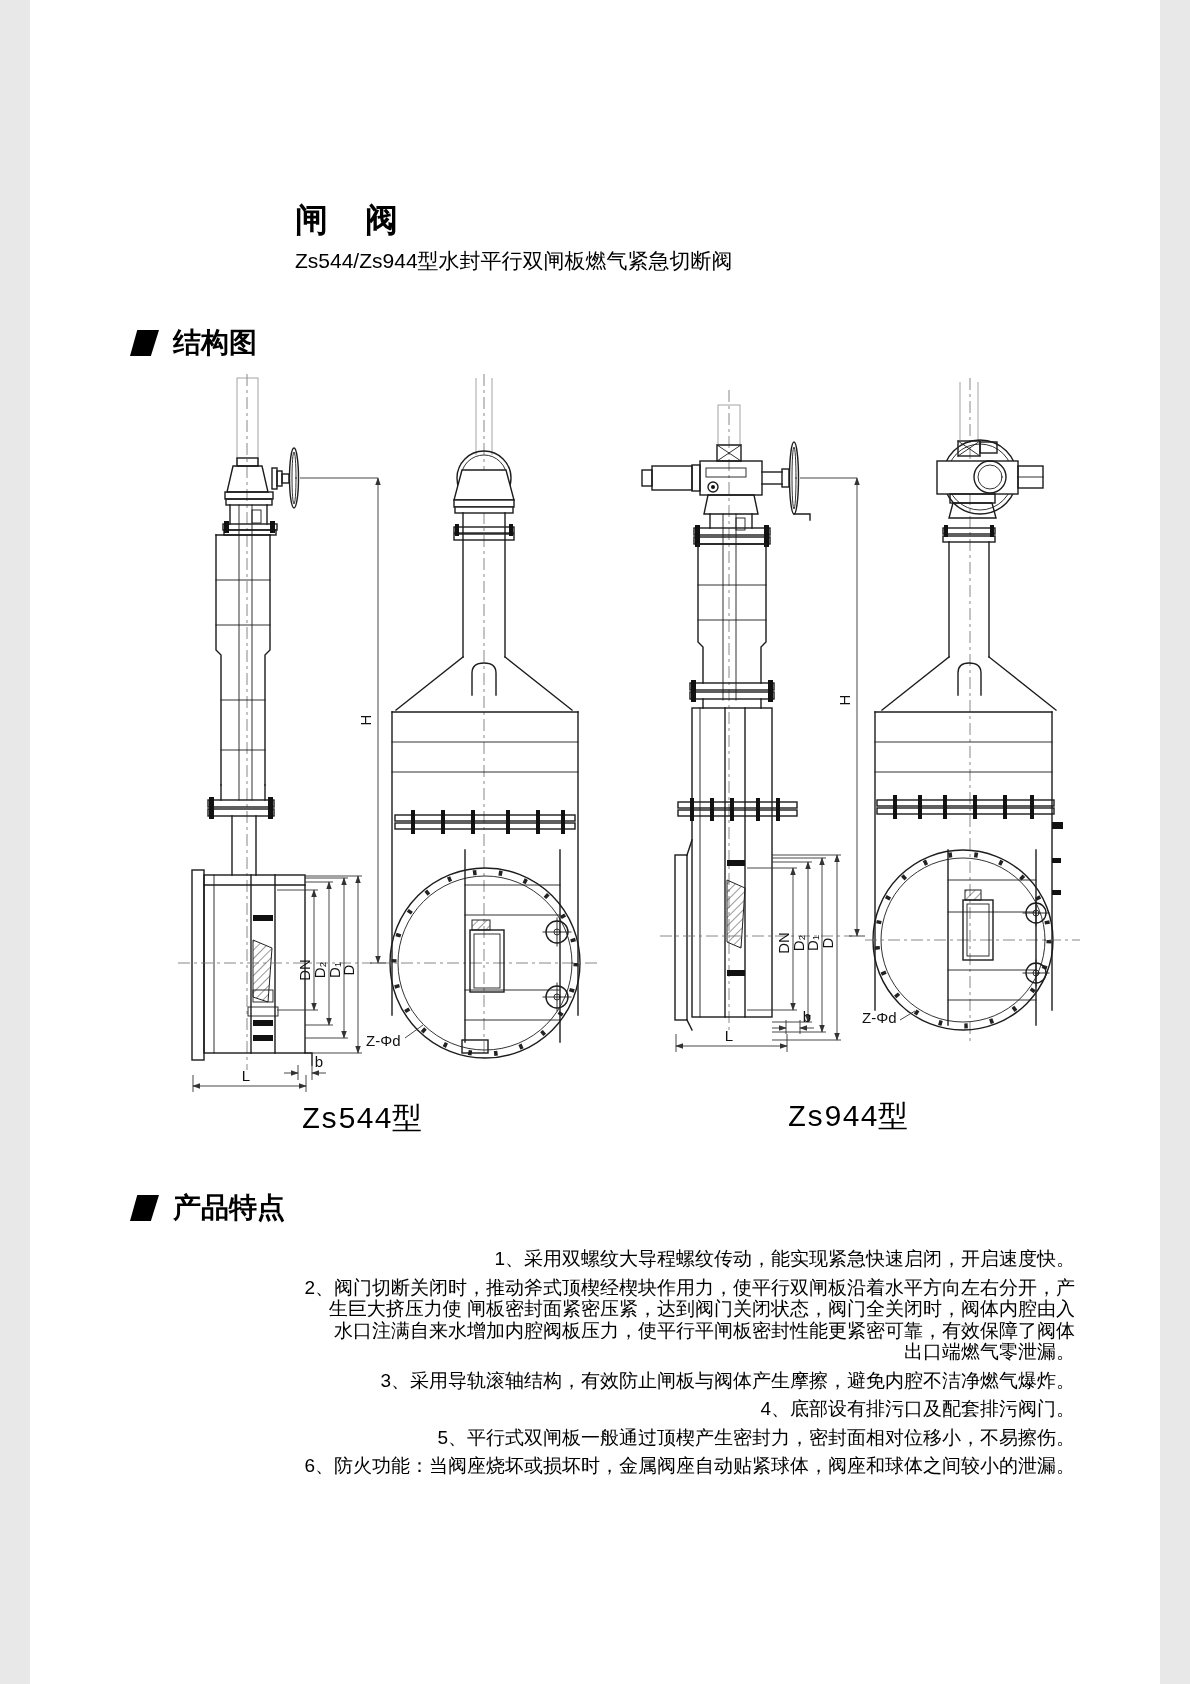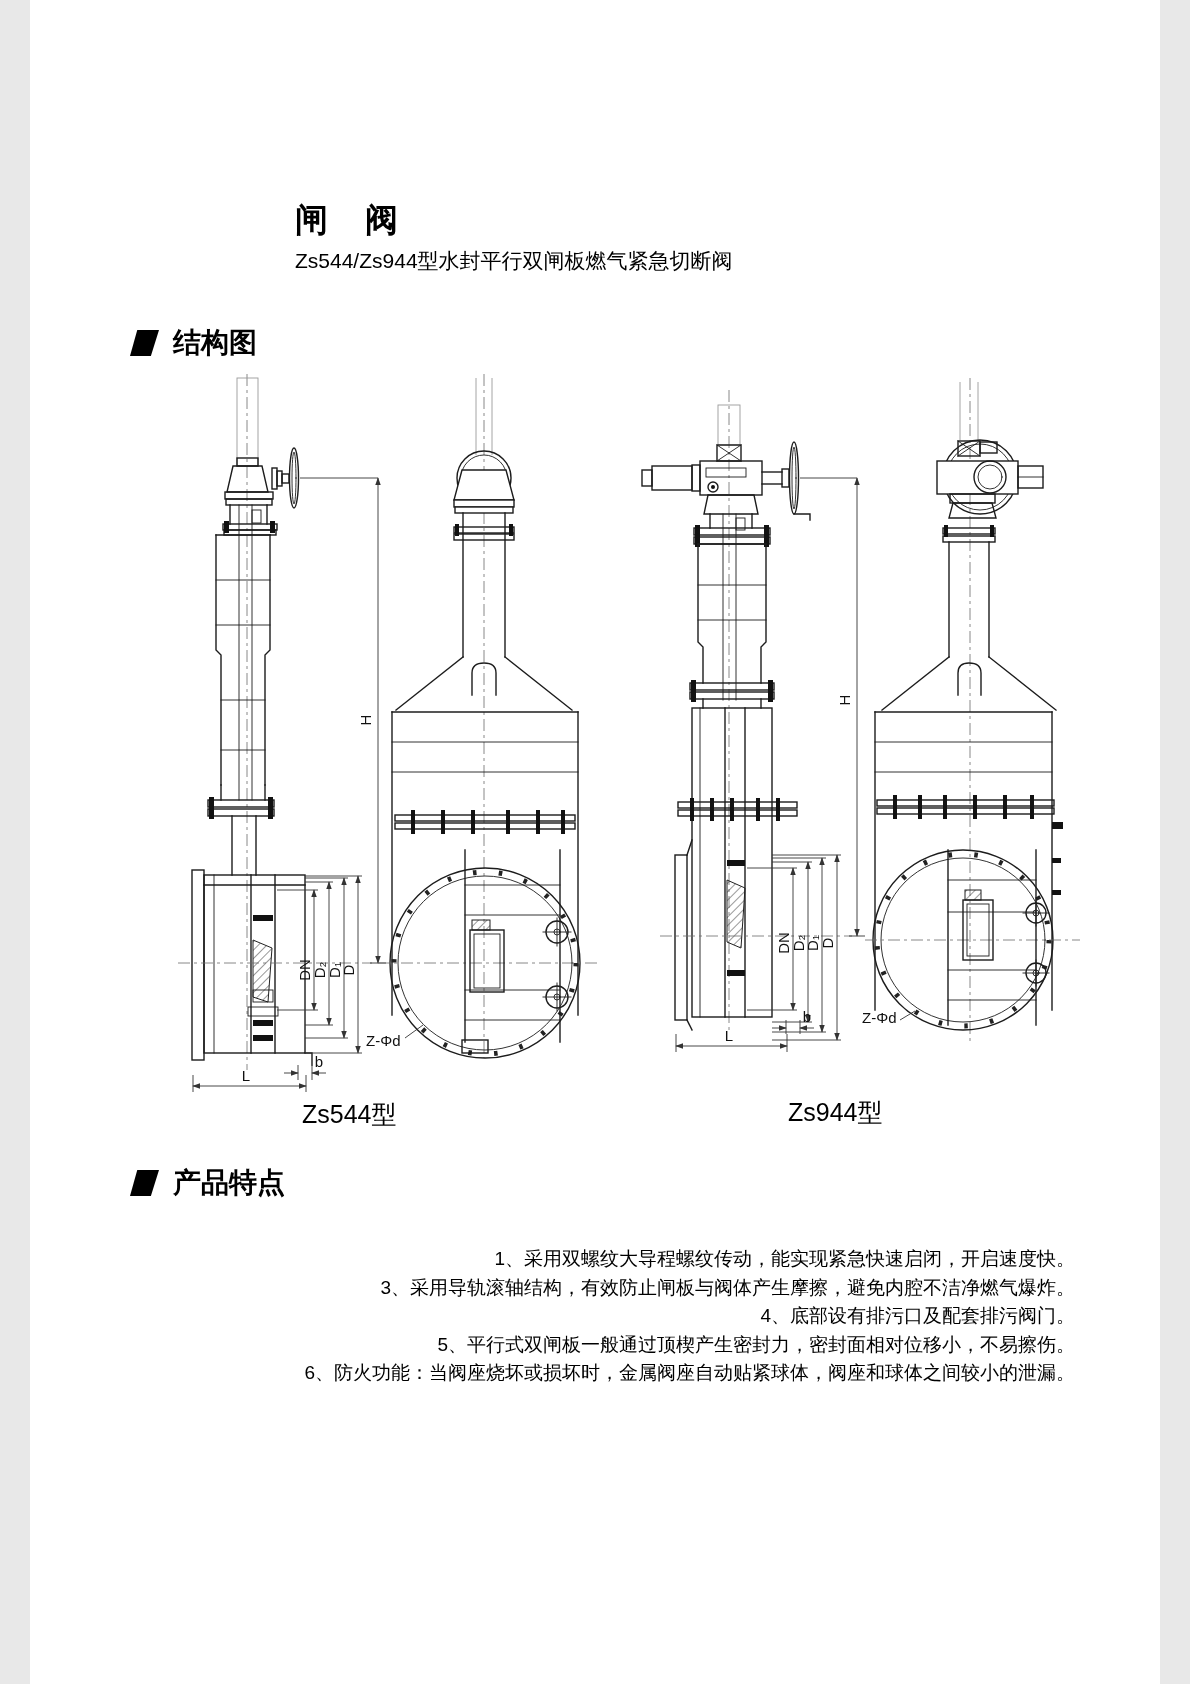--- a/index.html
+++ b/index.html
@@ -20,23 +20,23 @@
   .section-heading{
     position:absolute; display:flex; align-items:center; gap:14px;
     font-family:"Liberation Serif", serif; font-weight:bold; font-size:28px;justify-content:center;
   }
   .tri{
     width:29px; height:26px; background:#000;
     clip-path:polygon(25% 0, 100% 0, 72% 100%, 0 100%);
     flex:0 0 auto;
   }
   #structure-heading{left:100px; top:324px;}
-  #features-heading{left:100px; top:1164px;}
+  #features-heading{left:100px; top:1189px;}
   .caption{
-    position:absolute; font-family:Liberation Sans, sans-serif; font-size:25px;
+    position:absolute; font-family:Liberation Mono, monospace; font-size:30px;
     white-space:pre;
   }
   #caption-left{left:272px; top:1098px;}
   #caption-right{left:758px; top:1096px;}
   .features{
     position:absolute; left:145px; top:1248px; width:900px;
     font-size:19px; line-height:21.5px;text-align:right;
   }
   .feat-item{margin-bottom:7px;}
   .feat-line{white-space:pre;}
@@ -407,20 +407,26 @@
   <div class="section-heading" id="features-heading">
     <span class="tri"></span>
     <span>产品特点</span>
   </div>
 
   <div class="features">
     <div class="feat-item">
       <div class="feat-line"><span>1、</span><span>采用双螺纹大导程螺纹传动，能实现紧急快速启闭，开启速度快。</span></div>
     </div>
     <div class="feat-item">
+      <div class="feat-line"><span>2、</span><span>阀门切断关闭时，推动斧式顶楔经楔块作用力，使平行双闸板沿着水平方向左右分开，产</span></div>
+      <div class="feat-line cont">生巨大挤压力使 闸板密封面紧密压紧，达到阀门关闭状态，阀门全关闭时，阀体内腔由入</div>
+      <div class="feat-line cont">水口注满自来水增加内腔阀板压力，使平行平闸板密封性能更紧密可靠，有效保障了阀体</div>
+      <div class="feat-line cont">出口端燃气零泄漏。</div>
+    </div>
+    <div class="feat-item">
       <div class="feat-line"><span>3、</span><span>采用导轨滚轴结构，有效防止闸板与阀体产生摩擦，避免内腔不洁净燃气爆炸。</span></div>
     </div>
     <div class="feat-item">
       <div class="feat-line"><span>4、</span><span>底部设有排污口及配套排污阀门。</span></div>
     </div>
     <div class="feat-item">
       <div class="feat-line"><span>5、</span><span>平行式双闸板一般通过顶楔产生密封力，密封面相对位移小，不易擦伤。</span></div>
     </div>
     <div class="feat-item">
       <div class="feat-line"><span>6、</span><span>防火功能：当阀座烧坏或损坏时，金属阀座自动贴紧球体，阀座和球体之间较小的泄漏。</span></div>

